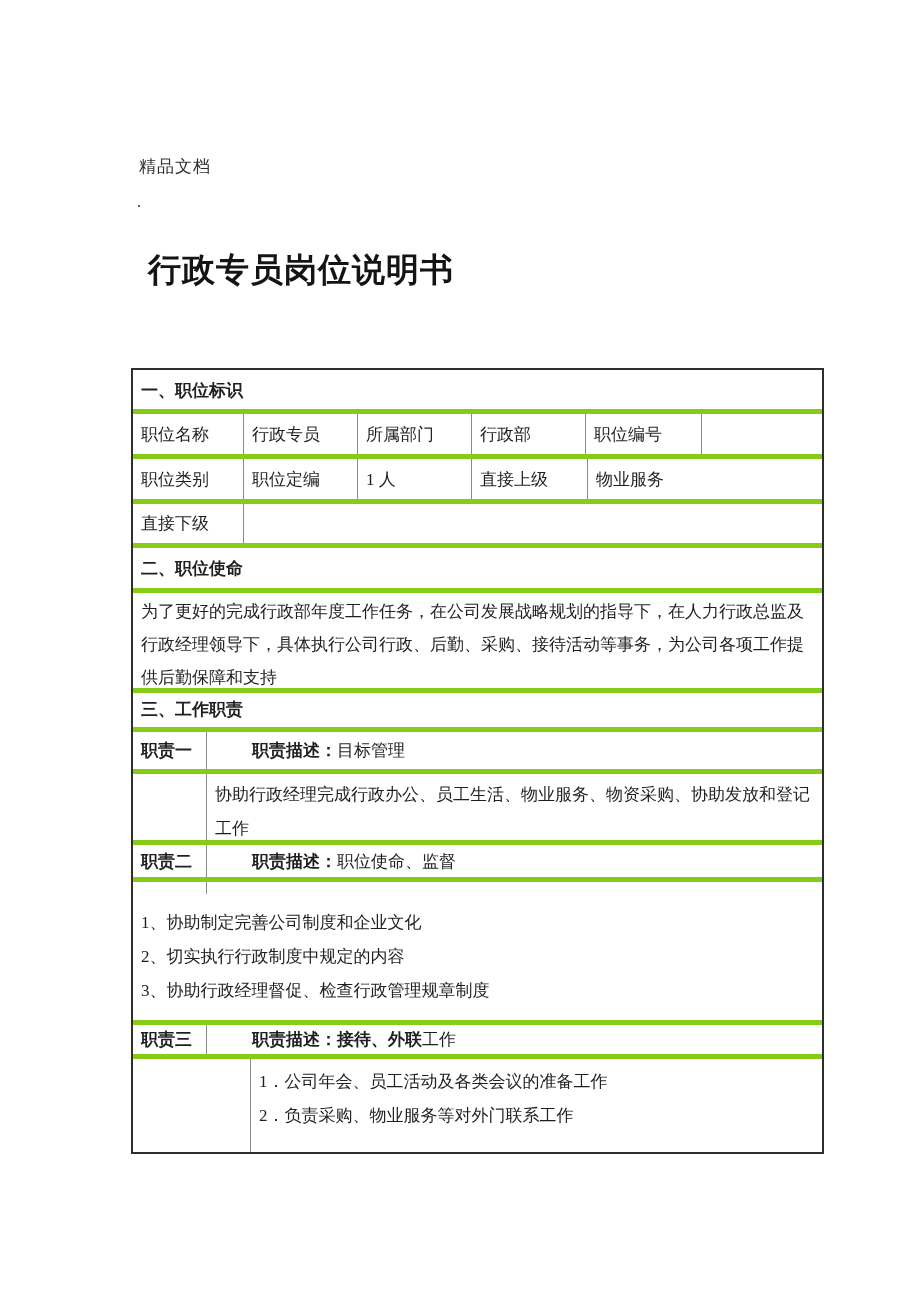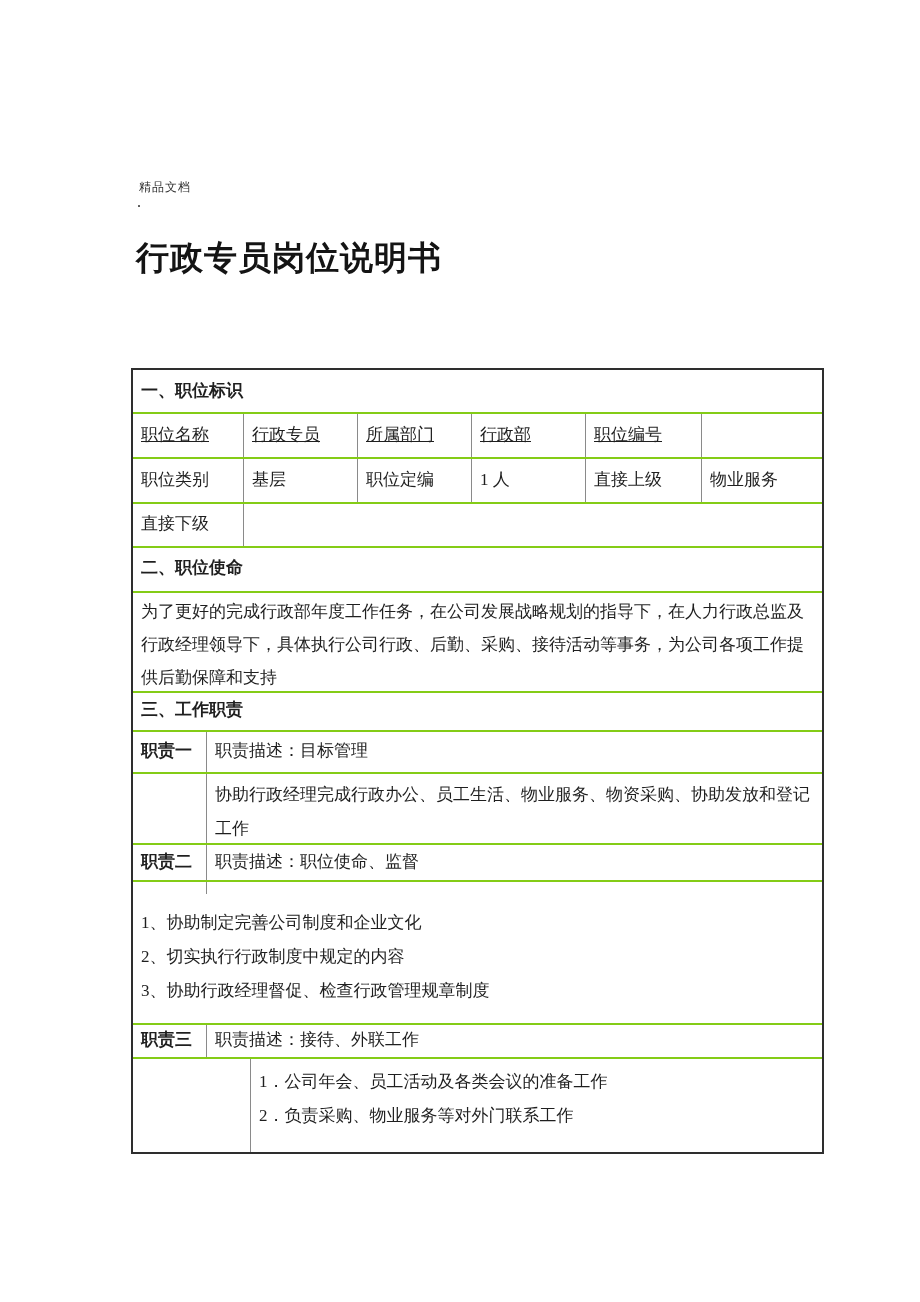--- a/index.html
+++ b/index.html
@@ -1,84 +1,83 @@
 <!DOCTYPE html>
 <html><head>
 <meta charset="utf-8">
 <style>
   html,body{margin:0;padding:0;}
   body{
     width:920px;height:1302px;position:relative;background:#ffffff;
     font-family:"Liberation Serif","DejaVu Serif",serif;
     color:#1f1f1f;
   }
-  .watermark{position:absolute;left:139px;top:155px;font-size:12px;letter-spacing:1px;color:#2f2f2f;margin-top:24px;}
+  .watermark{position:absolute;left:139px;top:155px;font-size:17px;letter-spacing:1px;color:#2f2f2f;}
   .corner-dot{position:absolute;left:137px;top:193px;font-size:16px;color:#2f2f2f;}
   .doc-title{position:absolute;left:136px;top:236px;font-size:33px;font-weight:bold;letter-spacing:1px;color:#141414;}
 
   .doc-table{
     position:absolute;left:131px;top:368px;width:693px;
     border:2px solid #2e2e2e;box-sizing:border-box;background:#fff;
   }
-  .t-row{display:flex;box-sizing:border-box;border-bottom:2px solid #84cc16;}
+  .t-row{display:flex;box-sizing:border-box;border-bottom:5px solid #84cc16;}
   .t-row:last-child{border-bottom:none;padding-left:44px;}
   .c{box-sizing:border-box;border-right:1px solid #8a8a8a;padding:0 8px;overflow:hidden;
      font-size:17px;line-height:20px;}
   .c:last-child{border-right:none;}
   .c.fill{flex:1;}
   .w-111{width:111px;flex:none;}
   .w-114{width:114px;flex:none;}
   .w-116{width:116px;flex:none;}
   .w-74{width:74px;flex:none;}
 
   .r-sec1{height:44px;}  .r-sec1 .c{padding-top:11px;}
-  .r-id1{height:45px;}   .r-id1 .c{padding-top:11px;text-decoration:underline;}
+  .r-id1{height:45px;}   .r-id1 .c{padding-top:11px;}
   .r-id2{height:45px;}   .r-id2 .c{padding-top:11px;}
   .r-sub{height:44px;}   .r-sub .c{padding-top:10px;}
-  .r-sec2{height:45px;font-family:Liberation Mono, monospace;}  .r-sec2 .c{padding-top:11px;}
+  .r-sec2{height:45px;}  .r-sec2 .c{padding-top:11px;}
   .r-mission{height:100px;} .r-mission .c{padding-top:2px;line-height:33px;}
   .r-sec3{height:39px;}  .r-sec3 .c{padding-top:7px;}
   .r-d1h{height:42px;}   .r-d1h .c{padding-top:9px;}
   .r-d1c{height:71px;}   .r-d1c .c{padding-top:4px;line-height:34px;}
   .r-d2h{height:37px;}   .r-d2h .c{padding-top:7px;}
   .r-d2c{height:143px;flex-direction:column;}  .r-d2c .c{padding-top:12px;}
   .r-d3h{height:34px;}   .r-d3h .c{padding-top:5px;}
   .r-d3c{height:93px;}   .r-d3c .c{padding-top:6px;}
 
   .sec-title{font-weight:bold;font-size:17px;}
   .duty-id{font-weight:bold;}
-  .desc-bold{font-weight:normal;}
+  .desc-bold{font-weight:bold;margin-left:37px;}
   .desc-rest{font-weight:normal;}
   .duty-item{line-height:34px;margin:0;}
 </style>
 </head>
 <body>
 
 <div class="watermark">精品文档</div>
 <div class="corner-dot">.</div>
-<h1 class="doc-title" style="margin:0;text-align:center;">行政专员岗位说明书</h1>
+<h1 class="doc-title" style="margin:12px;text-align:center;">行政专员岗位说明书</h1>
 
 <div class="doc-table">
 
   <div class="t-row r-sec1">
     <div class="c fill sec-title">一、职位标识</div>
   </div>
 
   <div class="t-row r-id1">
     <div class="c w-111">职位名称</div>
     <div class="c w-114">行政专员</div>
     <div class="c w-114">所属部门</div>
     <div class="c w-114">行政部</div>
     <div class="c w-116">职位编号</div>
     <div class="c fill"></div>
   </div>
 
   <div class="t-row r-id2">
     <div class="c w-111">职位类别</div>
-    <div class="c w-114">基层</div>
     <div class="c w-114">职位定编</div>
     <div class="c w-114">1 人</div>
     <div class="c w-116">直接上级</div>
     <div class="c fill">物业服务</div>
   </div>
 
   <div class="t-row r-sub">
     <div class="c w-111">直接下级</div>
     <div class="c fill"></div>
   </div>

